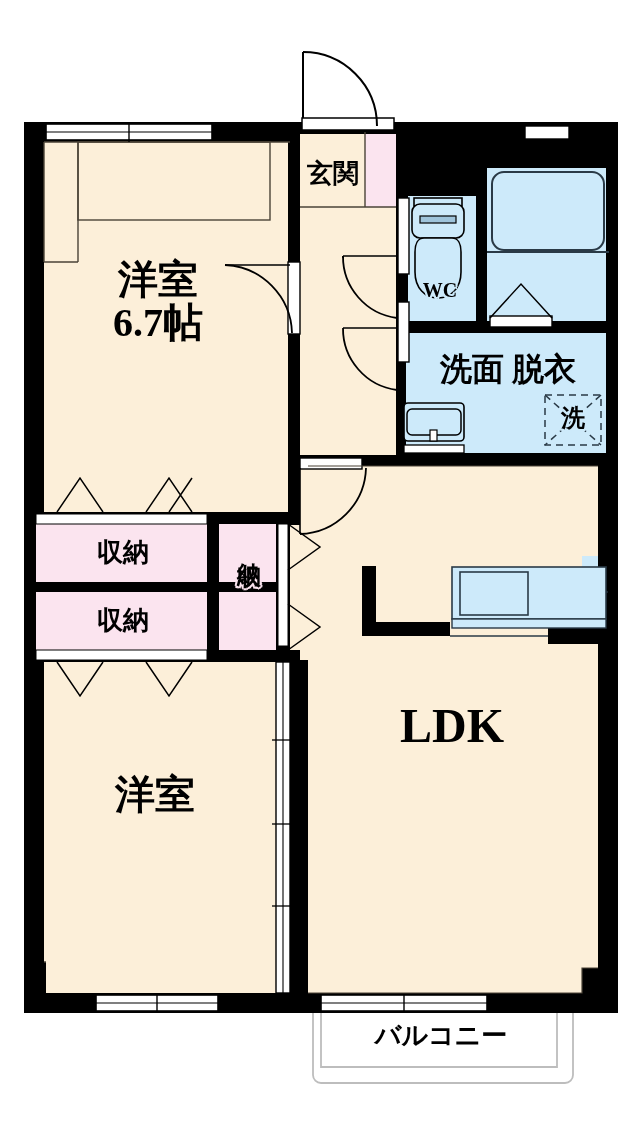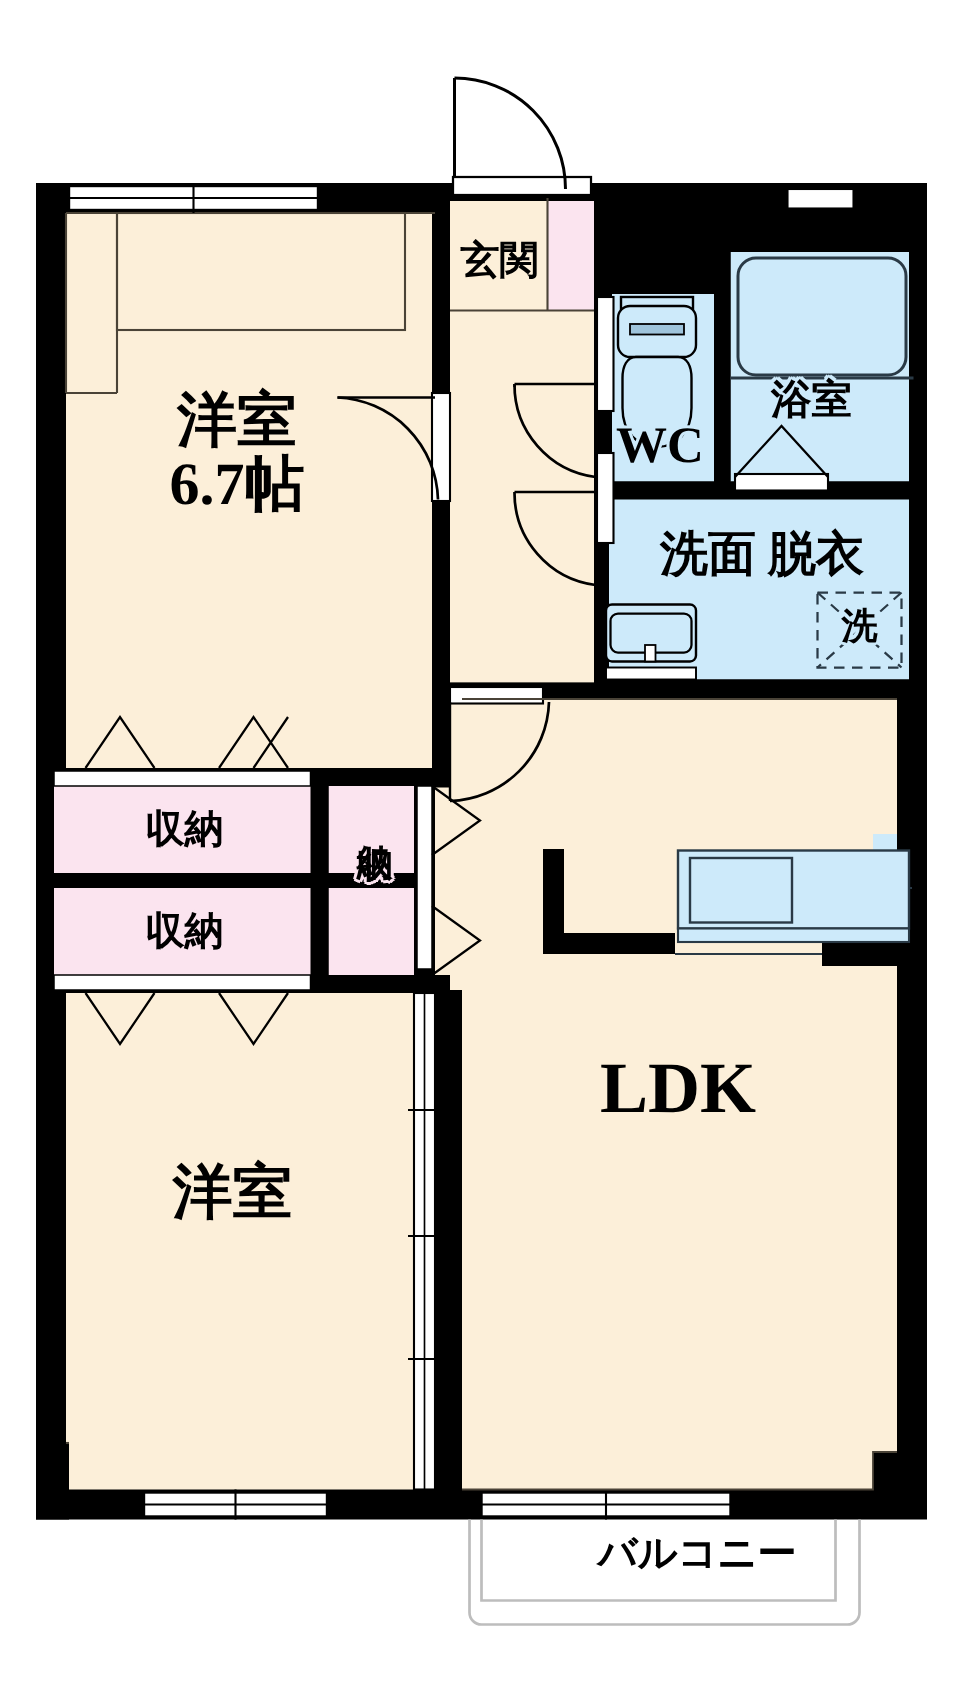--- a/index.html
+++ b/index.html
@@ -55,21 +55,20 @@
   }
   .lbl.on-pink {
     text-shadow:
        2px 0 0 #FBE4EF, -2px 0 0 #FBE4EF, 0 2px 0 #FBE4EF, 0 -2px 0 #FBE4EF,
        1.5px 1.5px 0 #FBE4EF, -1.5px 1.5px 0 #FBE4EF, 1.5px -1.5px 0 #FBE4EF, -1.5px -1.5px 0 #FBE4EF;
   }
   .lbl.on-white {
     text-shadow:
        2px 0 0 #ffffff, -2px 0 0 #ffffff, 0 2px 0 #ffffff, 0 -2px 0 #ffffff,
        1.5px 1.5px 0 #ffffff, -1.5px 1.5px 0 #ffffff, 1.5px -1.5px 0 #ffffff, -1.5px -1.5px 0 #ffffff;
-    text-align: right;
   }
   .lbl .line2 { display: block; }
   .lbl.vertical {
     writing-mode: vertical-rl;
     text-orientation: upright;
     white-space: nowrap;
   }
 </style>
 </head>
 <body>
@@ -338,23 +337,22 @@
     <div class="lbl" style="left:55px; top:773px; width:200px; font-size:40px;">
       <span>洋室</span>
     </div>
 
     <div class="lbl" style="left:352px; top:700px; width:200px; font-size:48px;">
       <span>LDK</span>
     </div>
 
     <div class="lbl" style="left:300px; top:160px; width:66px; font-size:26px;">玄関</div>
 
-    <div class="lbl on-blue" style="left:407px; top:280px; width:66px; font-size:34px;">WC</div>
-
-    <div class="lbl on-blue" style="left:491px; top:252px; width:100px; font-size:27px;">浴室</div>
+    <div class="lbl on-blue" style="left:407px; top:280px; width:66px; font-size:20px;">WC</div>
+
 
     <div class="lbl on-blue" style="left:408px; top:352px; width:200px; font-size:32px;">洗面 脱衣</div>
 
     <div class="lbl on-blue" style="left:552px; top:406px; width:42px; font-size:24px;">洗</div>
 
     <div class="lbl on-pink" style="left:78px; top:539px; width:90px; font-size:26px;">収納</div>
 
     <div class="lbl on-pink" style="left:78px; top:607px; width:90px; font-size:26px;">収納</div>
 
     <div class="lbl on-pink vertical" style="left:235px; top:544px; font-size:24px;">収納</div>

